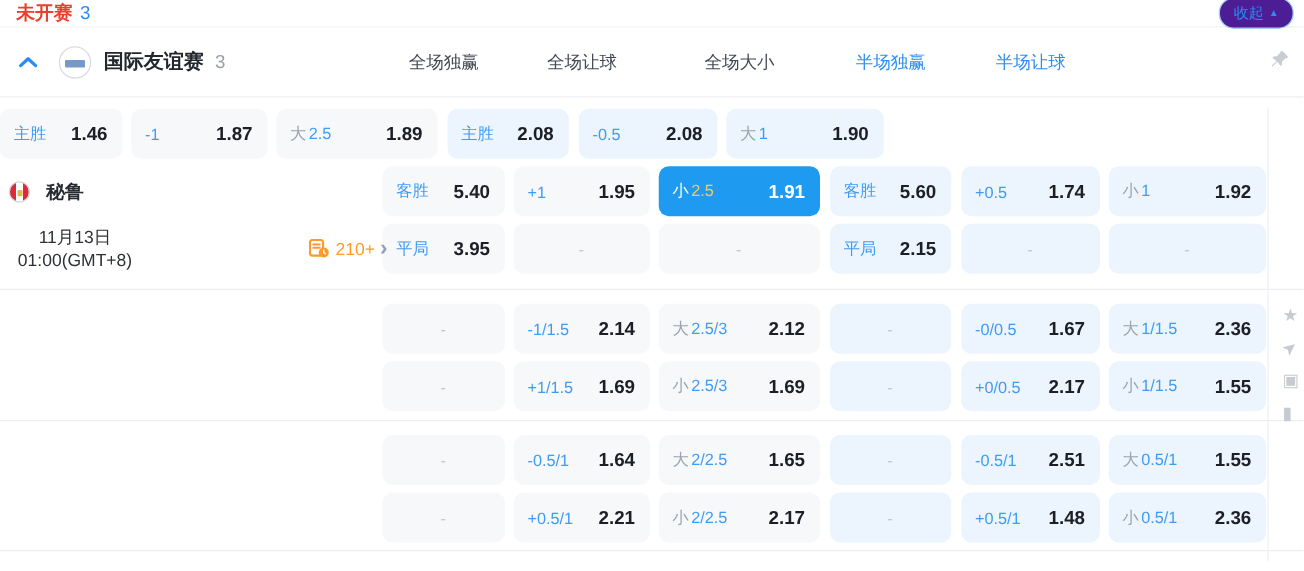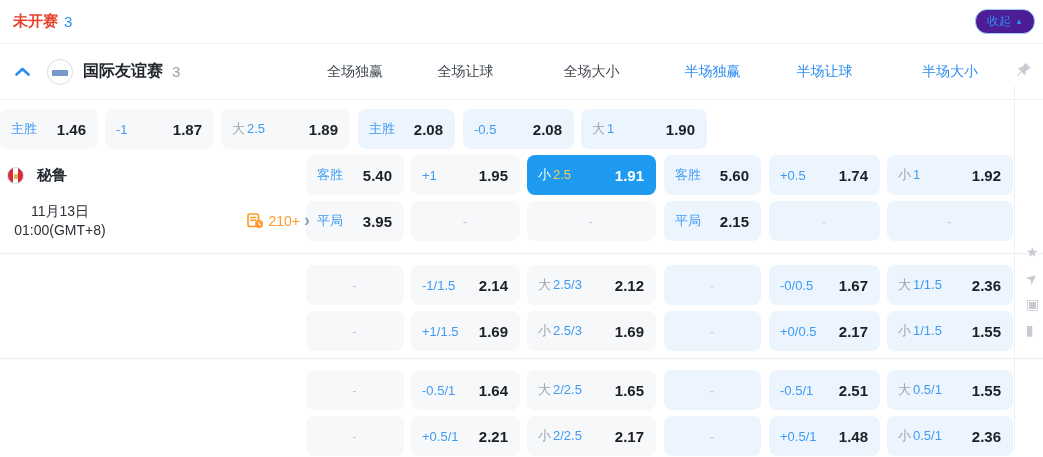--- a/index.html
+++ b/index.html
@@ -1,21 +1,21 @@
 <!DOCTYPE html>
 <html><head>
 <meta charset="utf-8">
 <style>
   * { margin:0; padding:0; box-sizing:border-box; }
   html,body { background:#fff; }
   body { font-family:"Liberation Sans","DejaVu Sans",sans-serif; }
   .app { position:relative; width:1043px; height:457px; background:#fff; overflow:hidden; }
 
   
-  .topbar { height:44px; border-bottom:1px solid #f0f2f5; display:flex; align-items:center; padding:0 8px 0 13px; }
+  .topbar { height:22px; border-bottom:1px solid #f0f2f5; display:flex; align-items:center; padding:0 8px 0 13px; }
   .status { color:#e8402d; font-weight:bold; font-size:15px; }
   .status-count { color:#2d8cf0; font-size:15px; margin-left:6px; }
   .collapse-btn { margin-left:auto; display:flex; align-items:center; gap:4px; border:1px solid #9ecdf5;
     border-radius:12px; color:#2d8cf0; font-size:12px; padding:3px 11px; background:#4c1d95; cursor:pointer; }
   .collapse-arrow { font-size:8px; line-height:1; }
 
   
   .league-row { height:56px; border-bottom:1px solid #eef0f3; display:flex; align-items:center; position:relative; }
   .chev-up { margin-left:14px; display:flex; cursor:pointer; }
   .league-logo { width:26px; height:26px; border-radius:50%; border:1px solid #d9dde3; margin-left:16px; position:relative; background:#fff; flex:0 0 auto; }
@@ -90,21 +90,20 @@
     <span class="league-logo"></span>
     <span class="league-name">国际友谊赛</span>
     <span class="league-count">3</span>
 
     <div class="col-heads">
       <span class="col-head" style="width: 98px; margin-left: 0px;">全场独赢</span>
       <span class="col-head" style="width: 109px; margin-left: 7px;">全场让球</span>
       <span class="col-head" style="width: 129px; margin-left: 7px;">全场大小</span>
       <span class="col-head half" style="width: 97px; margin-left: 8px;">半场独赢</span>
       <span class="col-head half" style="width: 111px; margin-left: 8px;">半场让球</span>
-      <span class="col-head half" style="width: 126px; margin-left: 7px;">半场大小</span>
     </div>
 
     <span class="pin">
       <svg width="16" height="16" viewBox="0 0 24 24" fill="#c9cdd3">
           <path d="M15 2l7 7-2.2 1.6-.9-.4-4.6 4.6.3 3.2-1.8 1.8-4-4.9-6 6-1-1 6-6-4.9-4 1.8-1.8 3.2.3 4.6-4.6-.4-.9L15 2z"></path>
         </svg>
     </span>
   </div>
 
   <div class="group g0">

